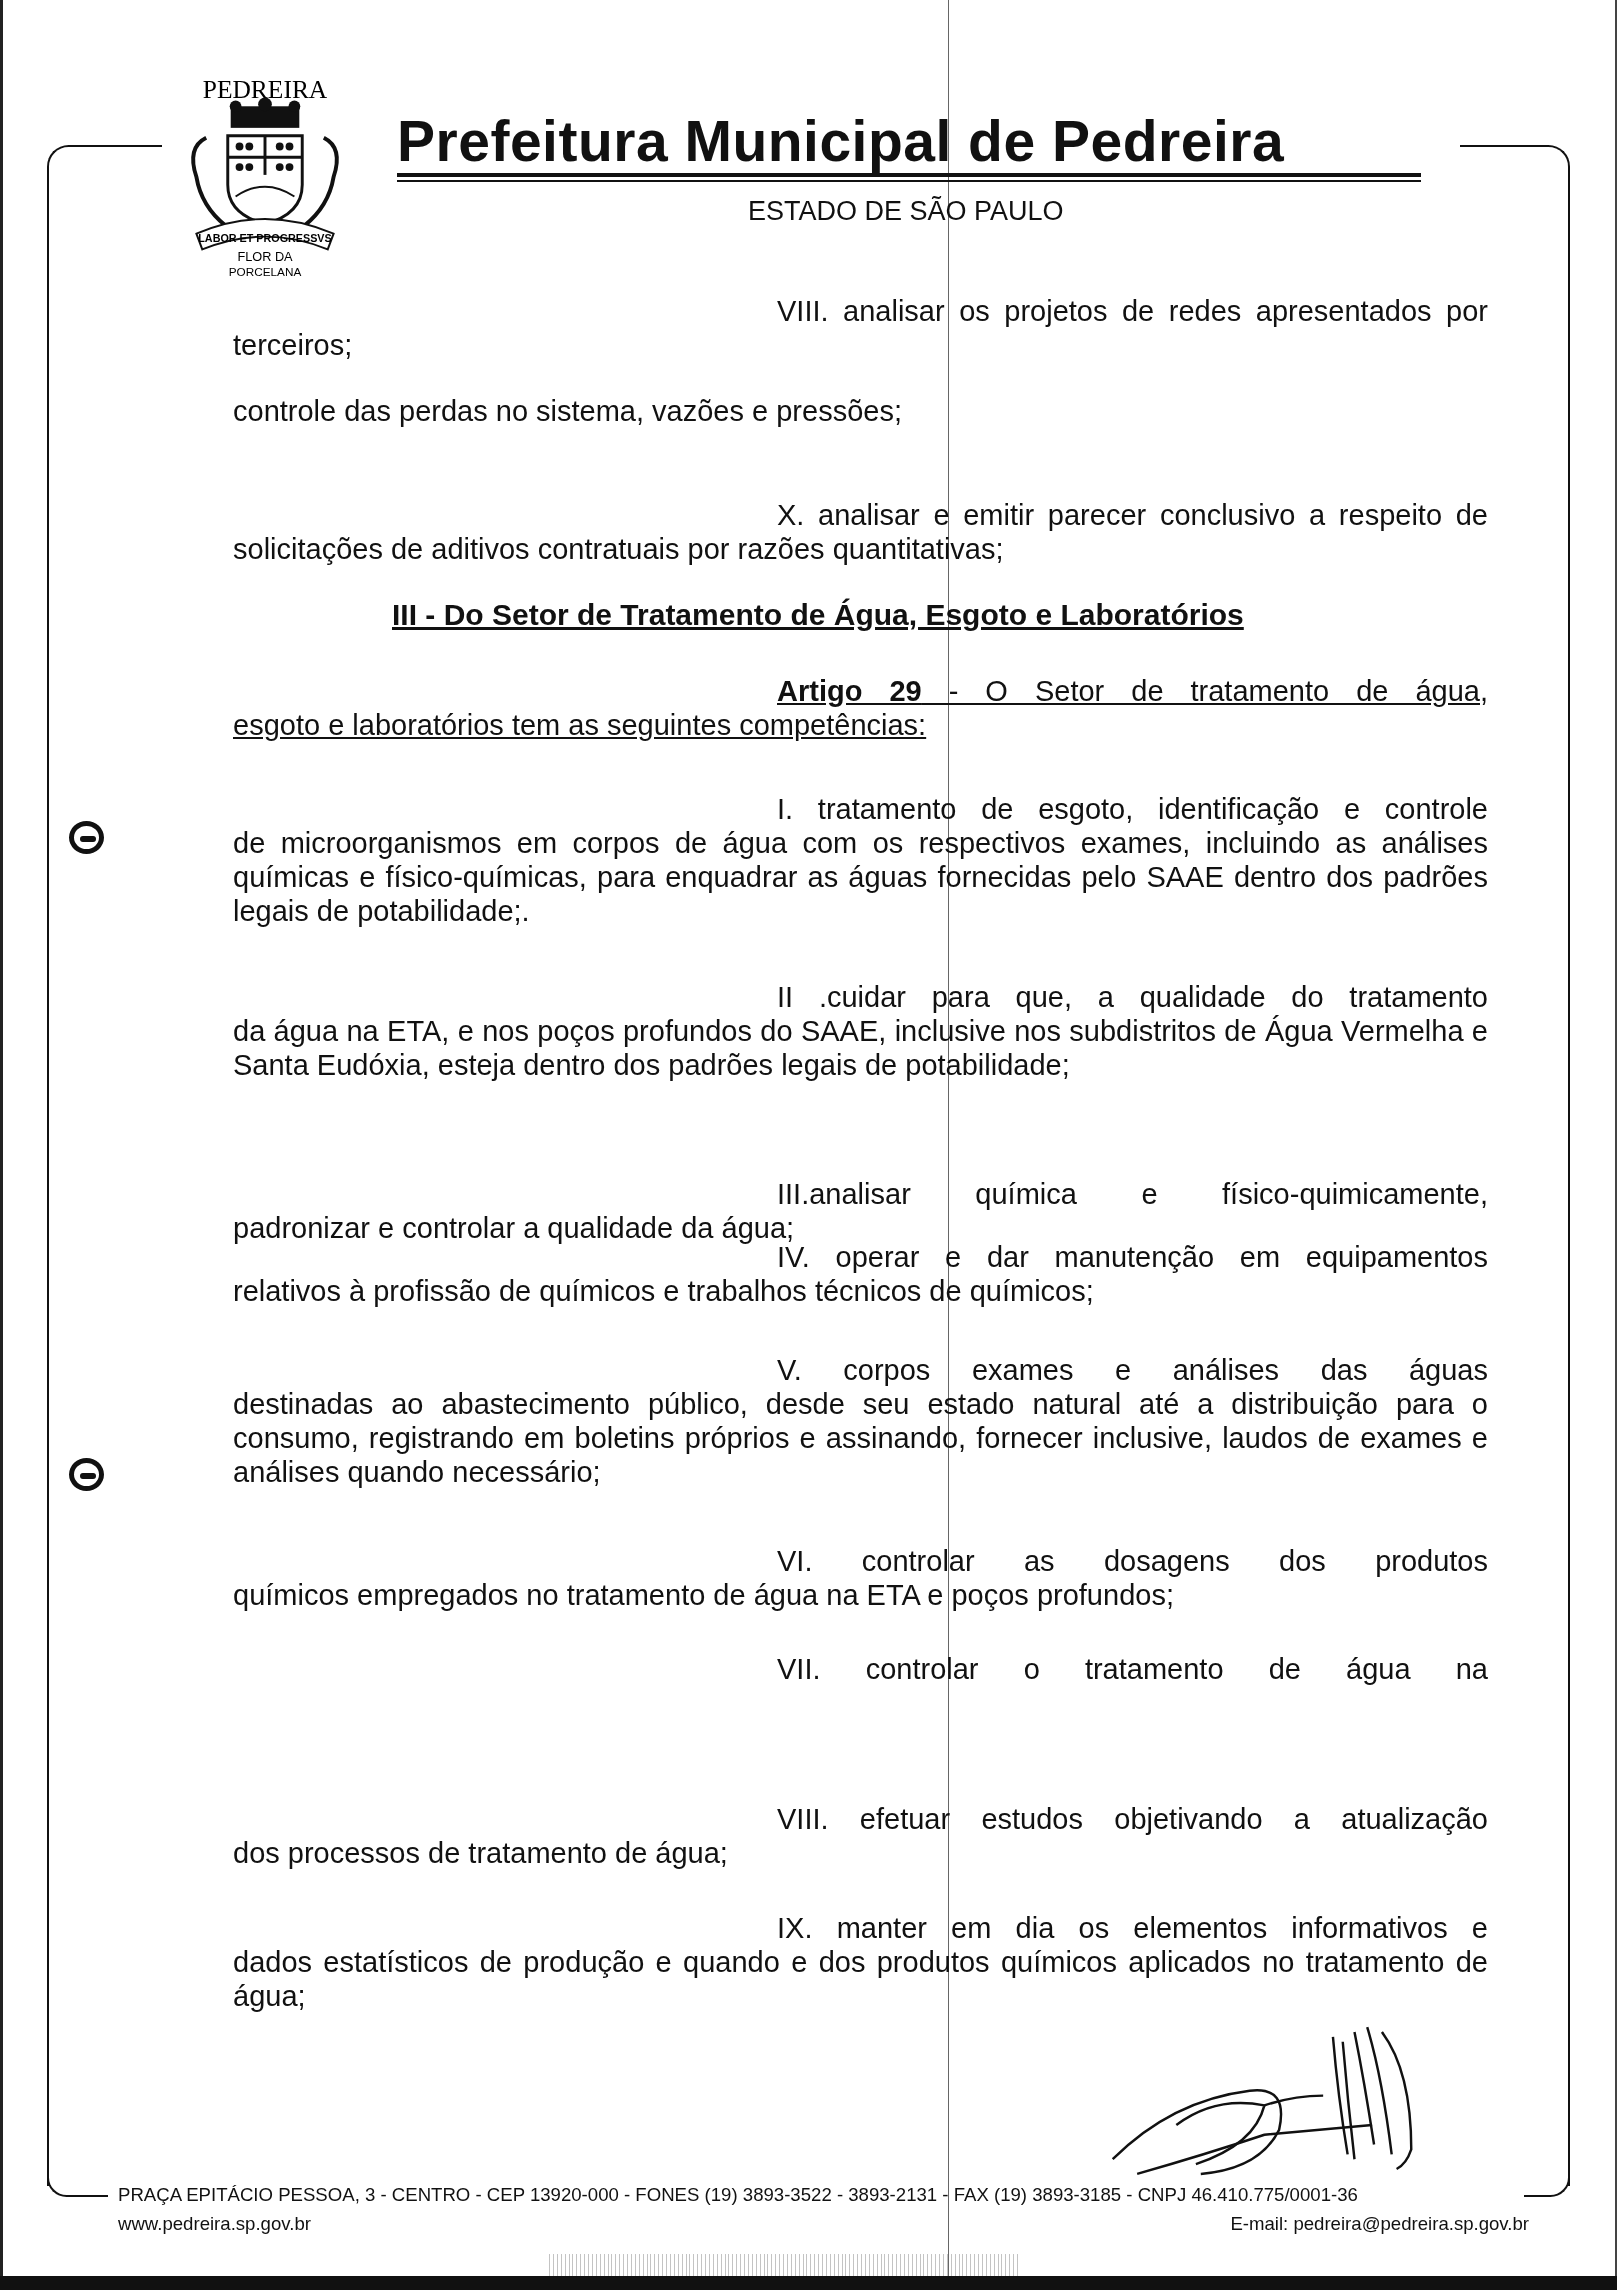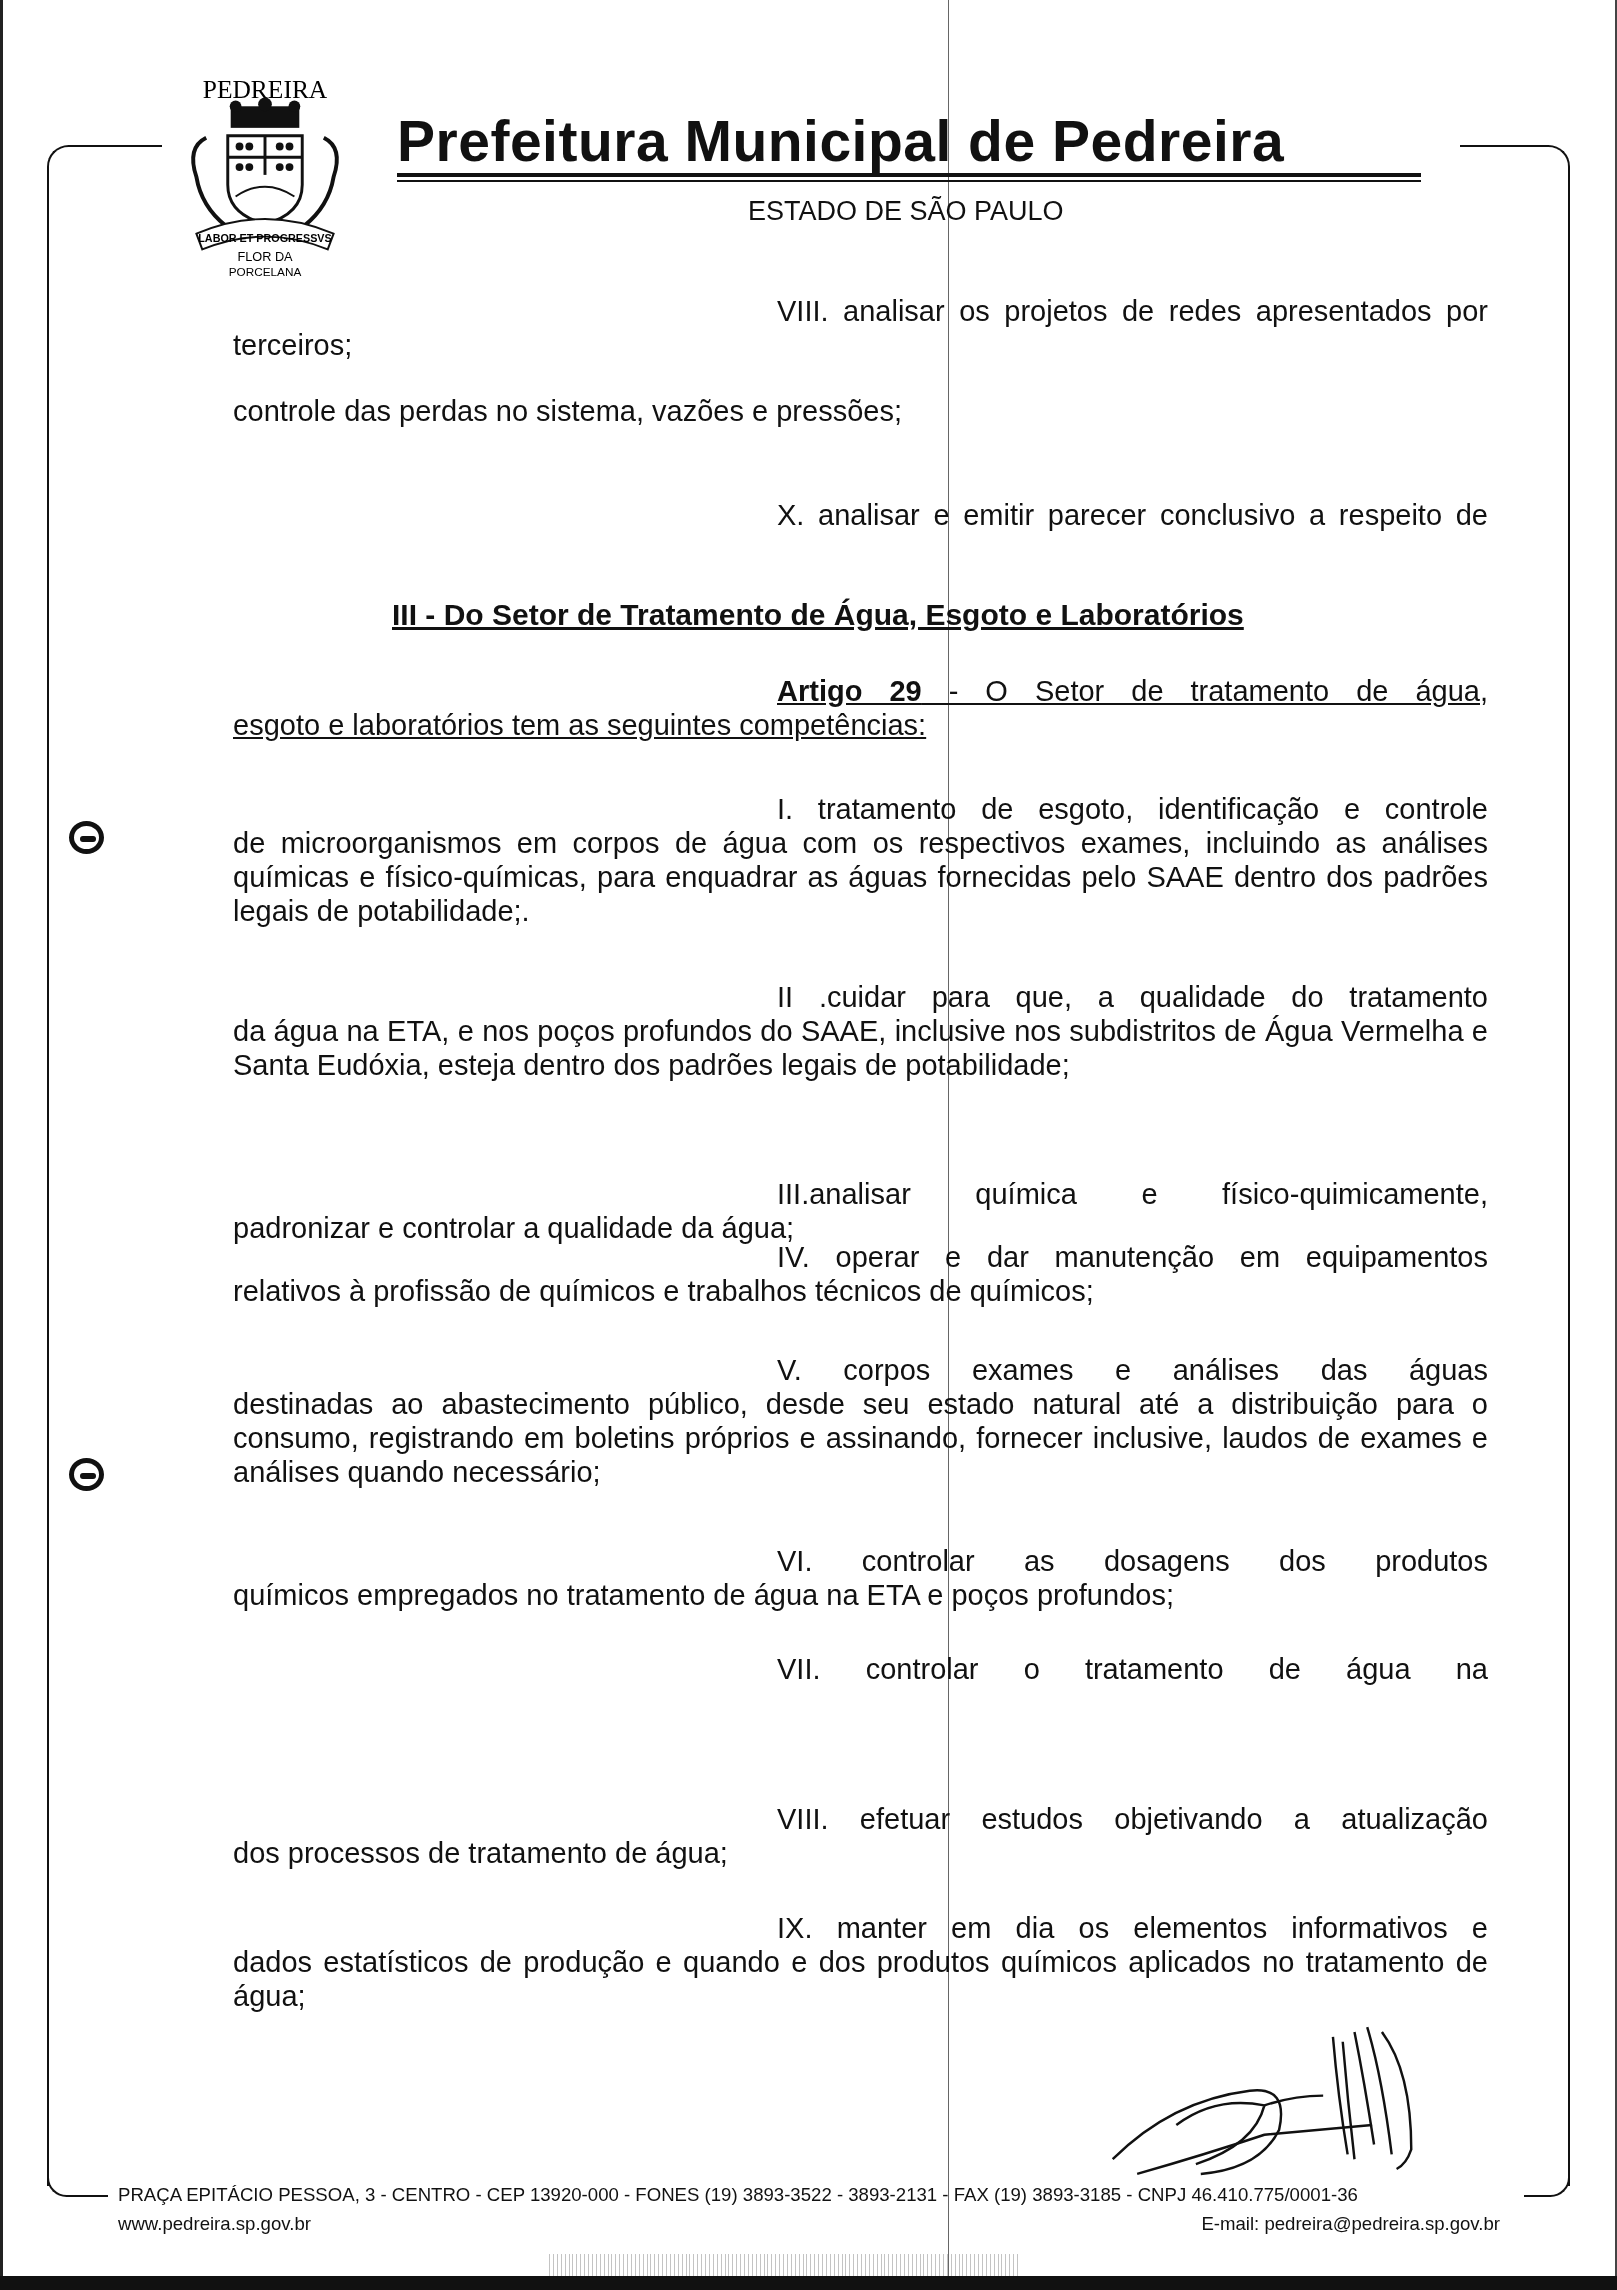--- a/index.html
+++ b/index.html
@@ -31,21 +31,21 @@
   .para .first { display:block; text-align:justify; text-align-last:justify; padding-left:544px; }
   .para .rest { display:block; }
   .heading { left:392px; top:598px; font-size:30px; font-weight:bold; text-decoration:underline; white-space:nowrap; }
   .article-label { font-weight:bold; text-decoration:underline; }
   
   .hole { width:35px; height:33px; border-radius:50%; border:5.9px solid #111; box-sizing:border-box; }
   .hole::after { content:""; position:absolute; left:5.9px; top:9.8px; width:15.7px; height:5.9px; background:#111; border-radius:2.9px; }
   
   .footer-line1 { left:118px; top:2184px; font-size:18.6px; white-space:nowrap; }
   .footer-web { left:118px; top:2213px; font-size:18.6px; }
-  .footer-email { right:117px; top:2213px; font-size:18.6px; }
+  .footer-email { right:88px; top:2213px; font-size:18.6px; }
   .signature { left:1098px; top:2017px; width:372px; height:167px; }
 </style>
 </head>
 <body>
 
 <div class="abs edge-left"></div>
 <div class="abs edge-right"></div>
 <div class="abs fold-line"></div>
 <div class="abs bottom-noise"></div>
 <div class="abs bottom-bar"></div>
@@ -96,20 +96,21 @@
 
 <div class="para" style="top:294px;">
   <span class="first">VIII. analisar os projetos de redes apresentados por</span>
   <span class="rest">terceiros;</span>
 </div>
 <div class="para" style="top:394px;">
   <span class="rest">controle das perdas no sistema, vazões e pressões;</span>
 </div>
 <div class="para" style="top:498px;">
   <span class="first">X. analisar e emitir parecer conclusivo a respeito de</span>
+  <span class="rest">solicitações de aditivos contratuais por razões quantitativas;</span>
 </div>
 
 <div class="abs heading">III - Do Setor de Tratamento de Água, Esgoto e Laboratórios</div>
 
 <div class="para" style="top:674px;text-decoration:underline;">
   <span class="first"><span class="article-label">Artigo 29</span><span> - O Setor de tratamento de água,</span></span>
   <span class="rest">esgoto e laboratórios tem as seguintes competências:</span>
 </div>
 
 <div class="para" style="top:792px;">

